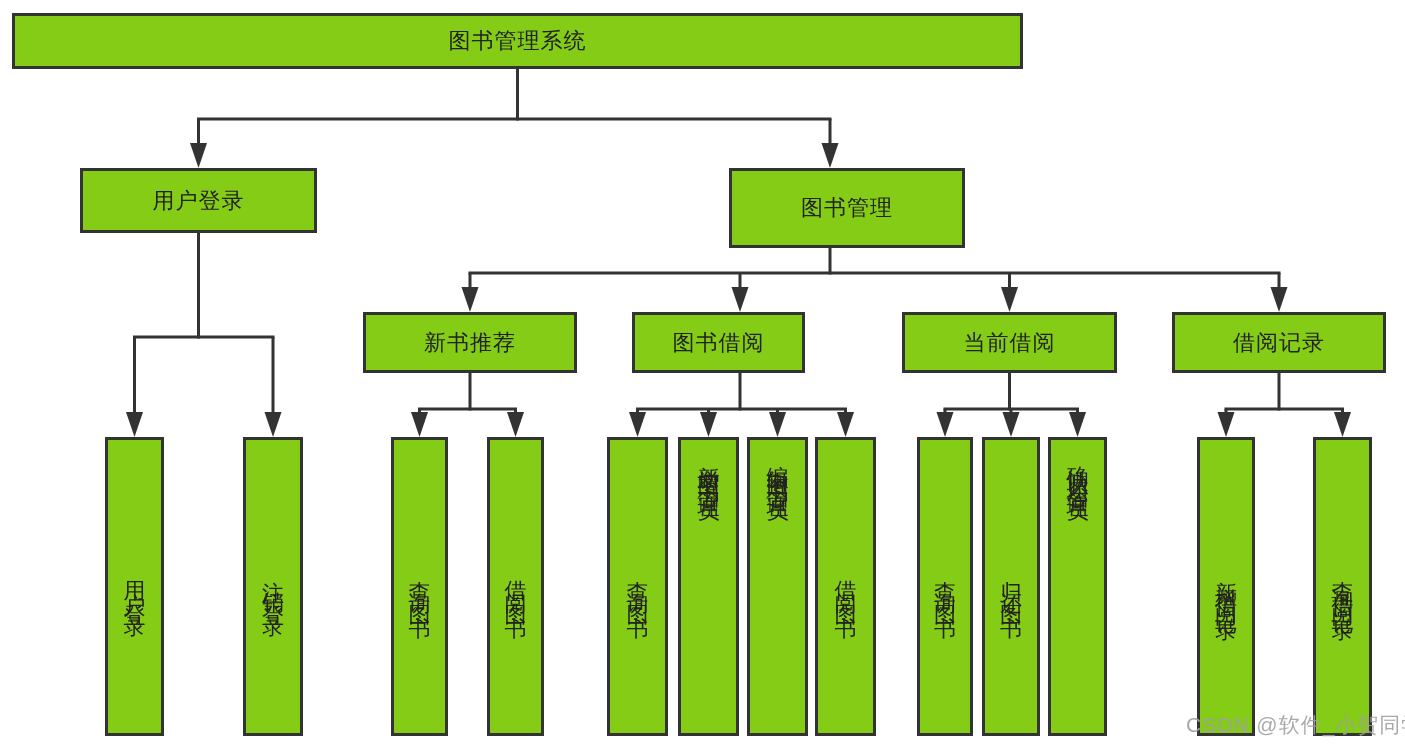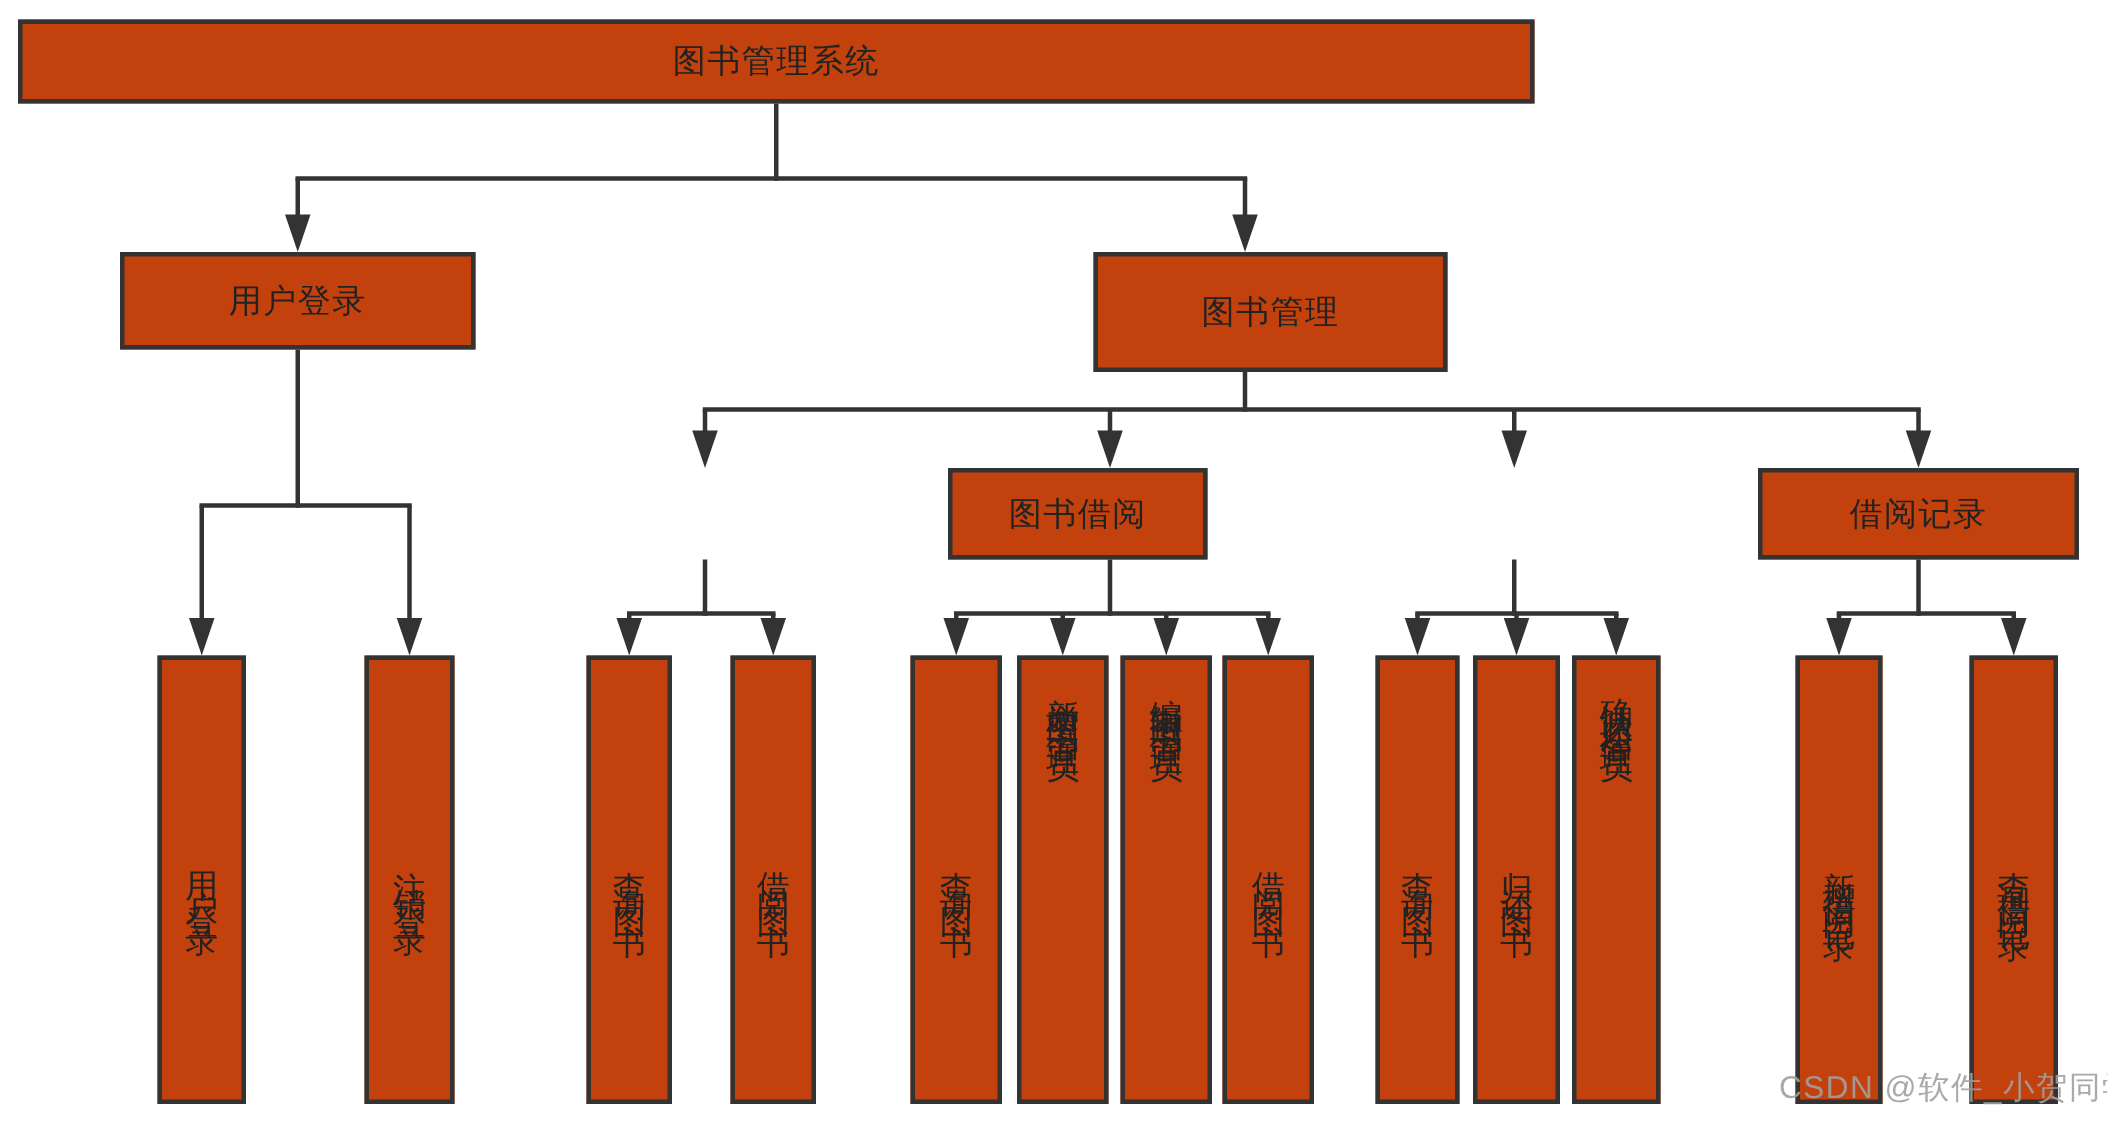--- a/index.html
+++ b/index.html
@@ -8,21 +8,21 @@
     width:1405px;height:747px;
     background:#ffffff;
     overflow:hidden;
     font-family:"Liberation Sans","DejaVu Sans",sans-serif;
   }
   #connectors{position:absolute;left:0;top:0;z-index:0;}
   .box{
     position:absolute;
     box-sizing:border-box;
     border:3px solid #333333;
-    background:#c2410c;
+    background:#84cc16;
     display:flex;
     align-items:center;
     justify-content:center;
     z-index:1;
     color:#222222;
   }
   .hlabel{
     font-size:22px;
     letter-spacing:1px;
     white-space:nowrap;
@@ -114,22 +114,28 @@
     <span class="hlabel">图书管理系统</span>
   </div>
 
   <div class="box" style="left:80px;top:168px;width:237px;height:65px;">
     <span class="hlabel">用户登录</span>
   </div>
   <div class="box" style="left:729px;top:168px;width:236px;height:80px;text-align:center;">
     <span class="hlabel">图书管理</span>
   </div>
 
+  <div class="box" style="left:363px;top:312px;width:214px;height:61px;">
+    <span class="hlabel">新书推荐</span>
+  </div>
   <div class="box" style="left:632px;top:312px;width:173px;height:61px;">
     <span class="hlabel">图书借阅</span>
+  </div>
+  <div class="box" style="left:902px;top:312px;width:215px;height:61px;">
+    <span class="hlabel">当前借阅</span>
   </div>
   <div class="box" style="left:1172px;top:312px;width:214px;height:61px;">
     <span class="hlabel">借阅记录</span>
   </div>
 
   <div class="box vbox ls-short" style="left:105px;top:437px;width:59px;height:299px;">
     <span class="vlabel">用户登录</span>
   </div>
   <div class="box vbox ls-short" style="left:243px;top:437px;width:60px;height:299px;">
     <span class="vlabel">注销登录</span>

